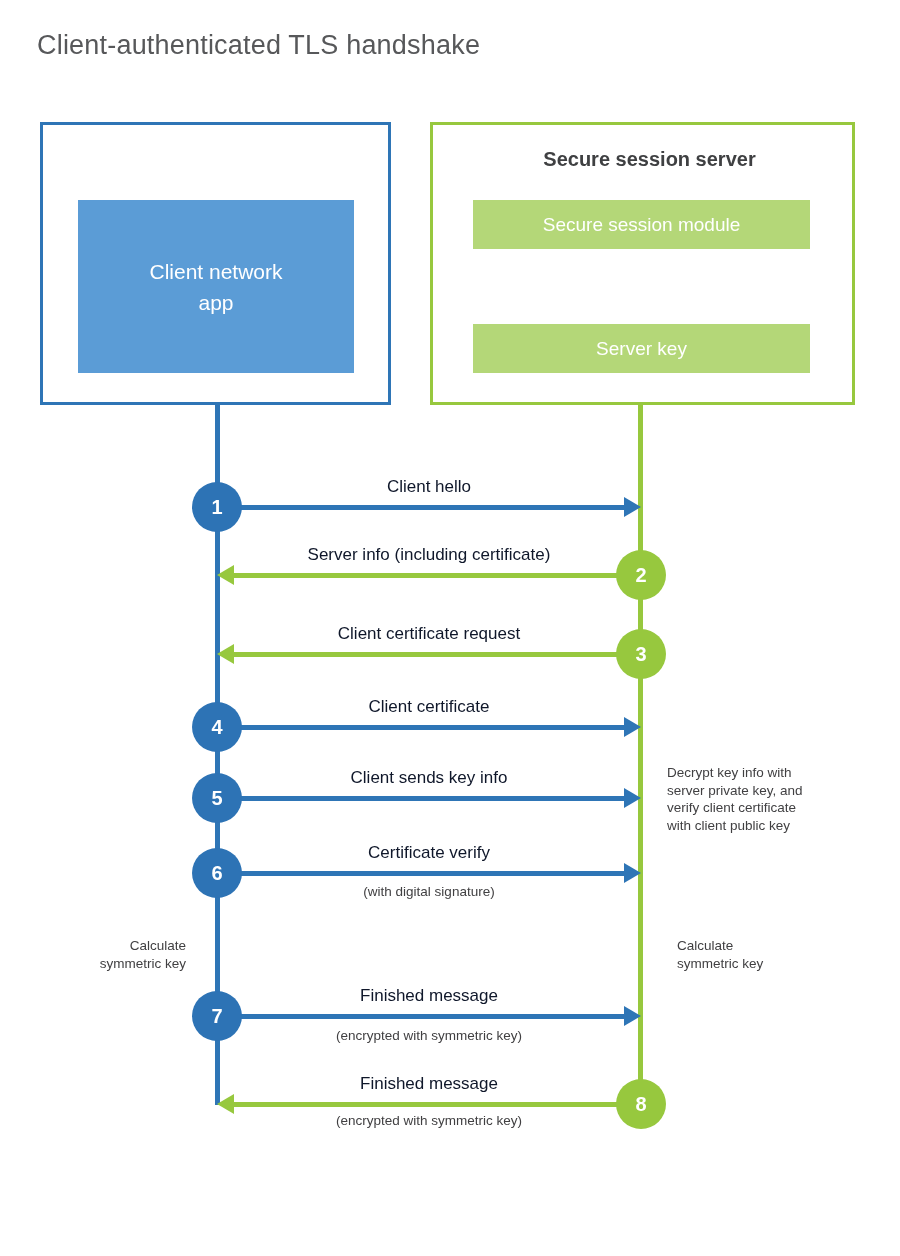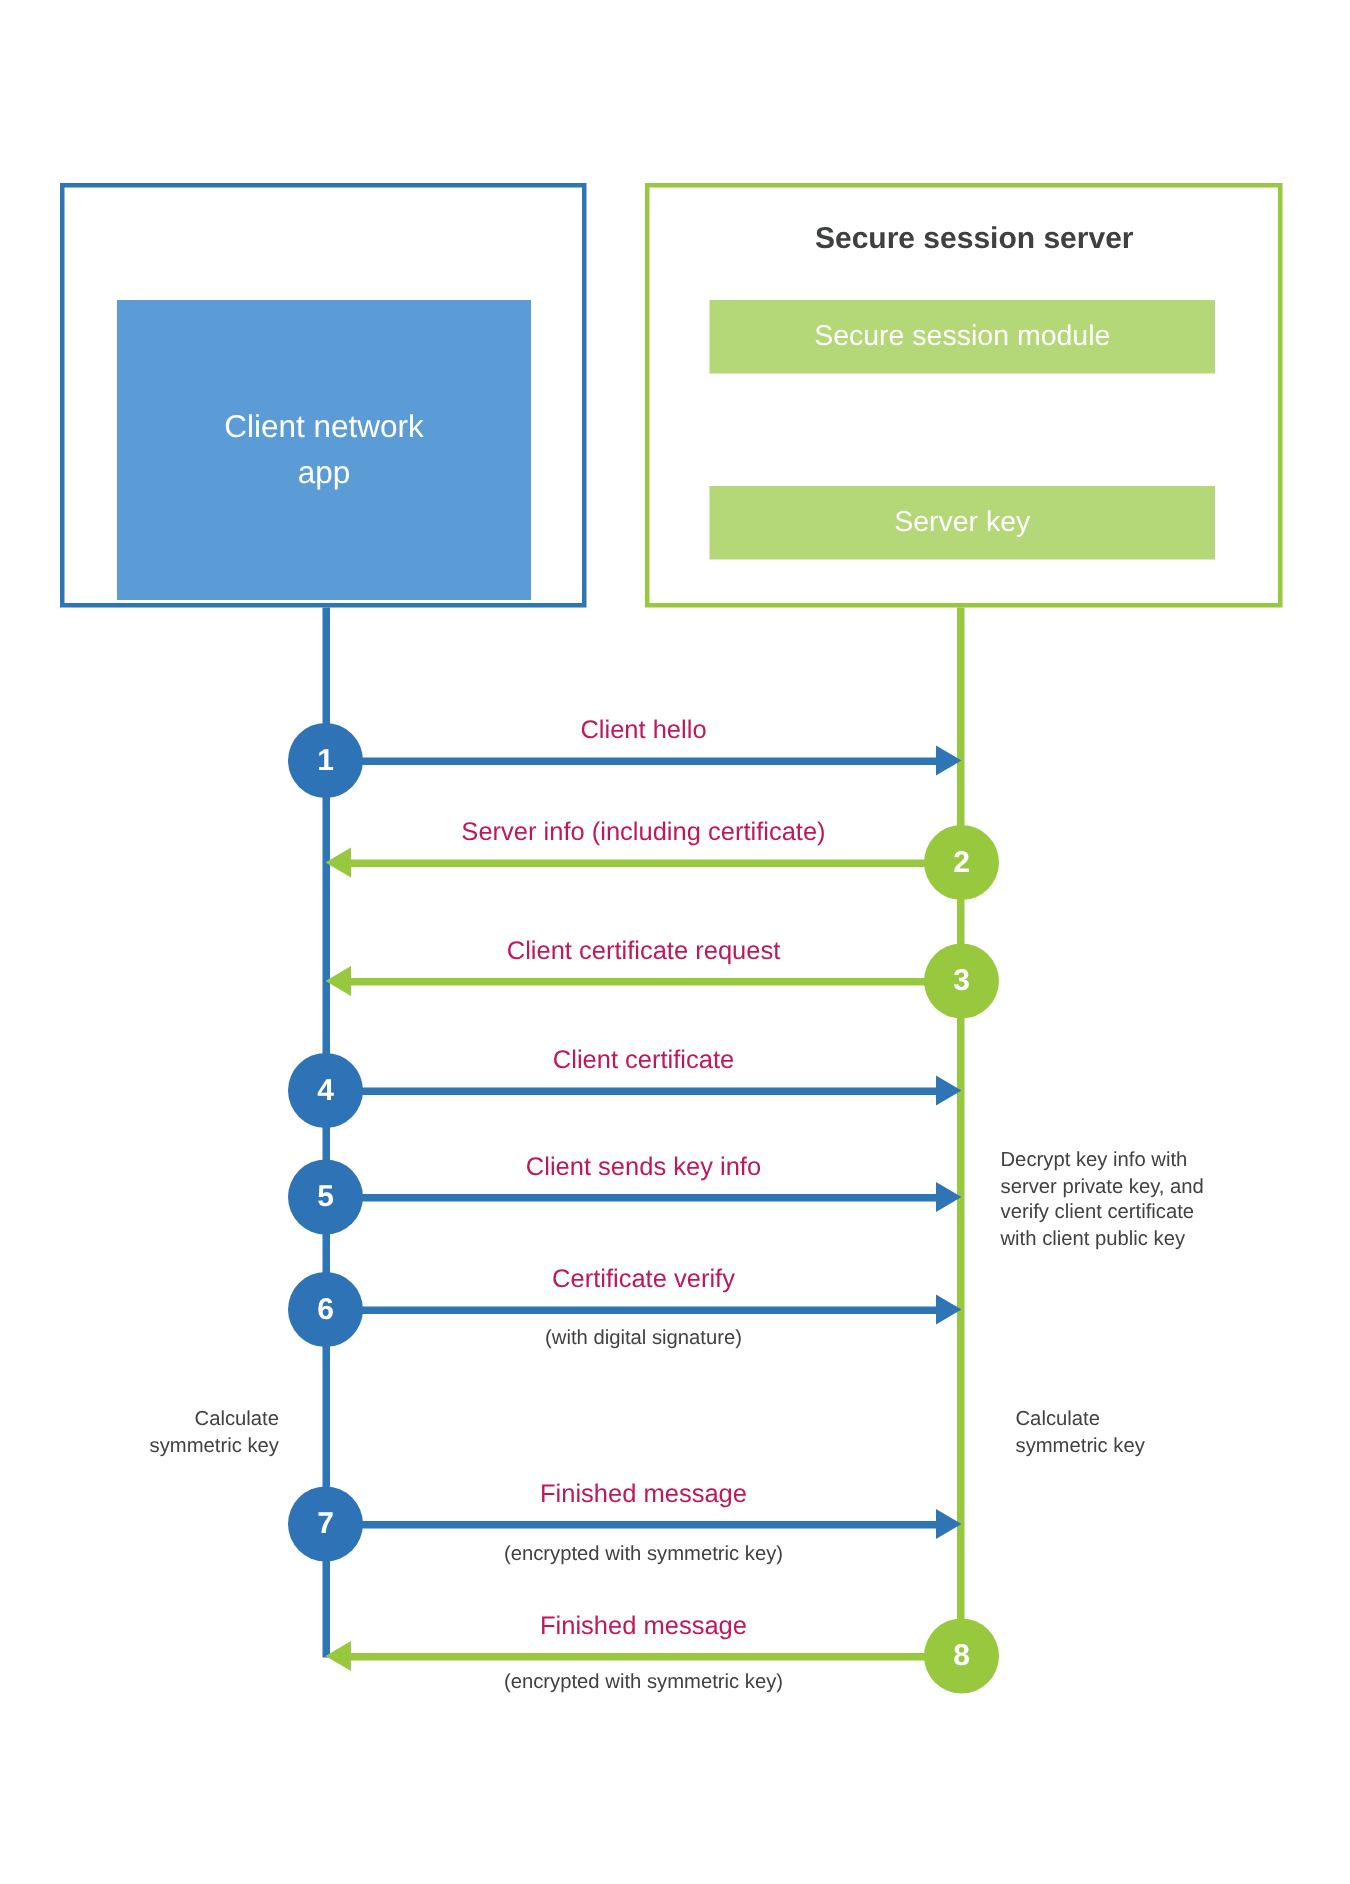--- a/index.html
+++ b/index.html
@@ -11,21 +11,21 @@
   
   #page-title{left:37px;top:30px;font-size:27px;font-weight:400;color:#57585a;letter-spacing:.2px;}
   
   .actor-box{box-sizing:border-box;top:122px;height:283px;background:#ffffff;}
   #client-box{left:40px;width:351px;border:3px solid #2e75b6;}
   #server-box{left:430px;width:425px;border:3px solid #97c83e;}
   .actor-title{top:148px;font-size:20px;font-weight:700;color:#3f4042;text-align:center;}
   #client-title{left:40px;width:351px;}
   #server-title{left:430px;width:439px;}
   #client-app{
-    left:78px;top:200px;width:276px;height:200px;background:#5b9cd6;
+    left:78px;top:200px;width:276px;height:173px;background:#5b9cd6;
     display:flex;align-items:center;justify-content:center;text-align:center;
     color:#ffffff;font-size:21px;line-height:31px;white-space:pre-line;
   }
   .server-bar{
     left:473px;width:337px;height:49px;background:#b4d778;
     display:flex;align-items:center;justify-content:center;
     color:#ffffff;font-size:19px;
   }
   
   .lifeline{top:405px;width:5px;height:700px;}
@@ -38,33 +38,34 @@
   .arrow-head{width:0;height:0;border-top:10px solid transparent;border-bottom:10px solid transparent;}
   .arrow-head.right{left:624px;border-left:17px solid #2e75b6;}
   .arrow-head.left{left:217px;border-right:17px solid #97c83e;}
   .seq-circle{
     width:50px;height:50px;border-radius:50%;color:#ffffff;
     display:flex;align-items:center;justify-content:center;
     font-size:20px;font-weight:700;z-index:5;
   }
   .seq-circle.blue{left:192px;background:#2d73b5;}
   .seq-circle.green{left:616px;background:#97c83e;}
-  .msg-label{left:217px;width:424px;text-align:center;font-size:17px;color:#be185d;}
+  .msg-label{left:217px;width:424px;text-align:center;font-size:17px;color:#0f172a;}
   .msg-sublabel{left:217px;width:424px;text-align:center;font-size:13.5px;color:#414042;}
   
   .side-note{font-size:13.5px;line-height:17.5px;color:#414042;white-space:pre-line;}
   #note-decrypt{left:667px;top:764px;width:170px;text-align:left;}
   #note-calc-left{left:26px;top:937px;width:160px;text-align:right;}
   #note-calc-right{left:677px;top:937px;width:160px;text-align:left;}
 </style>
 </head>
 <body>
 
 <div id="canvas">
 
+  <div class="abs" id="page-title">Client-authenticated TLS handshake</div>
 
   <div class="abs actor-box" id="client-box"></div>
   <div class="abs" id="client-app">Client network
 app</div>
 
   <div class="abs actor-box" id="server-box"></div>
   <div class="abs actor-title" id="server-title">Secure session server</div>
   <div class="abs server-bar" style="top:200px;">Secure session module</div>
   <div class="abs server-bar" style="top:324px;">Server key</div>
 

